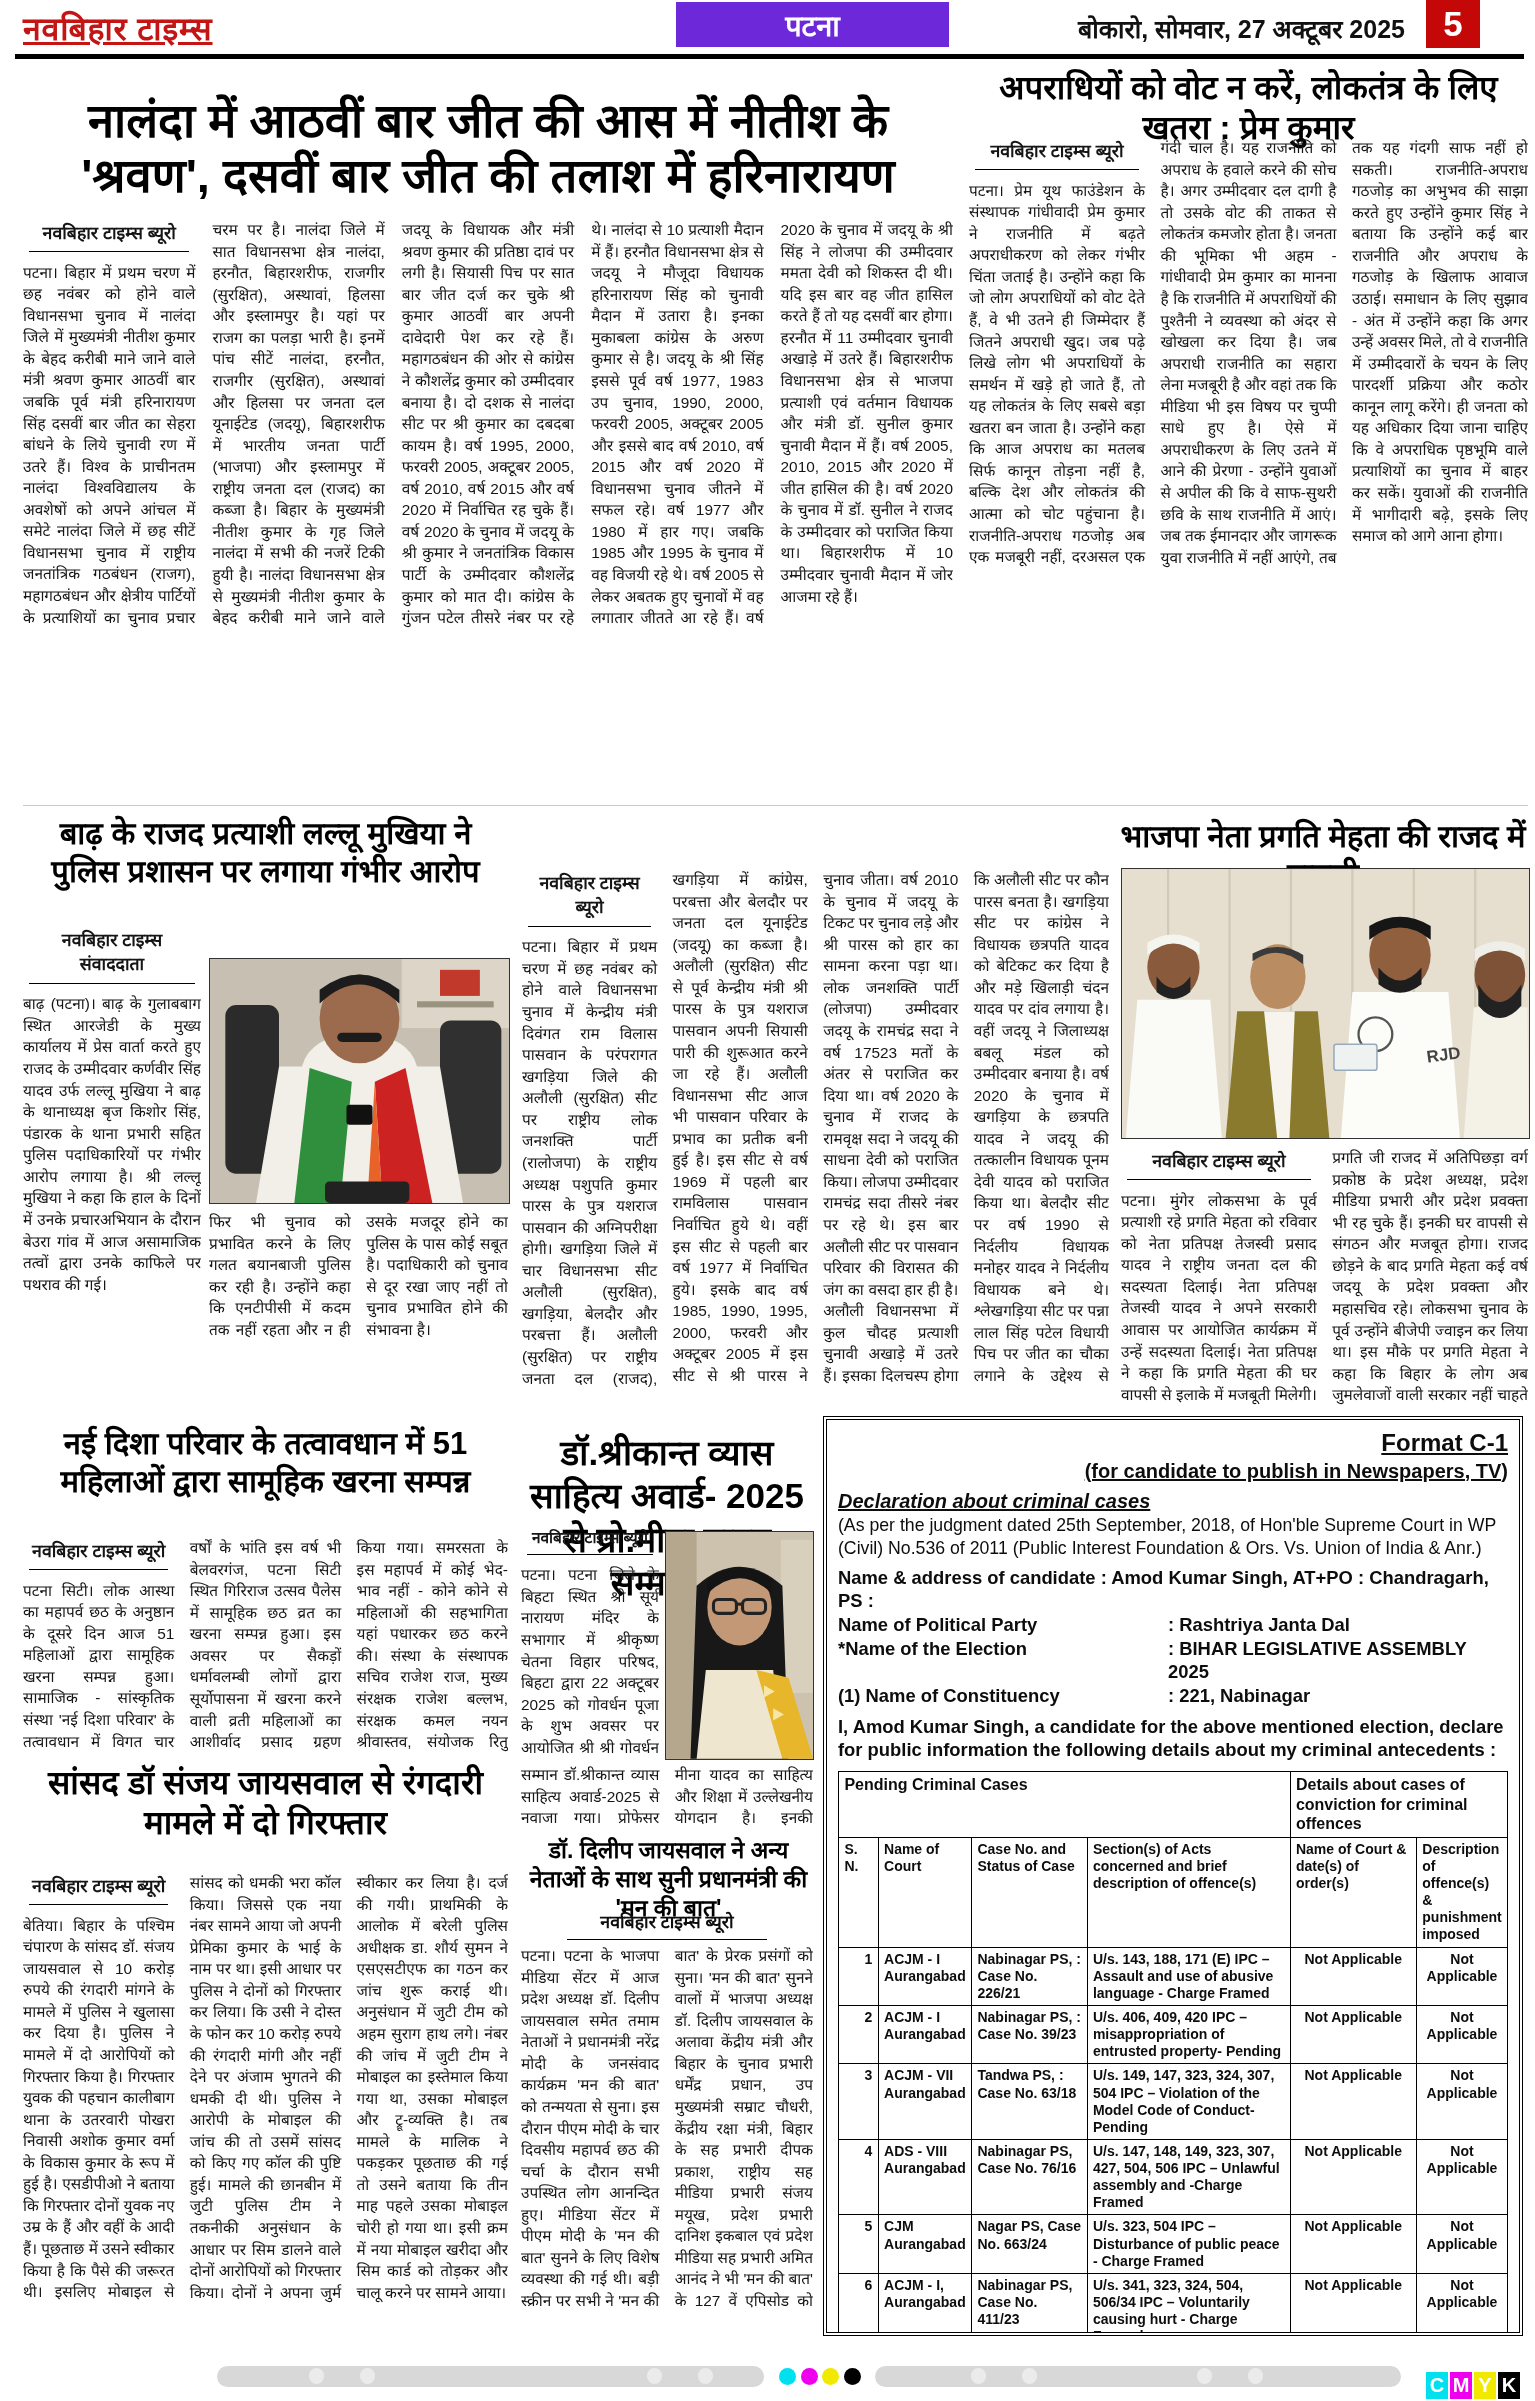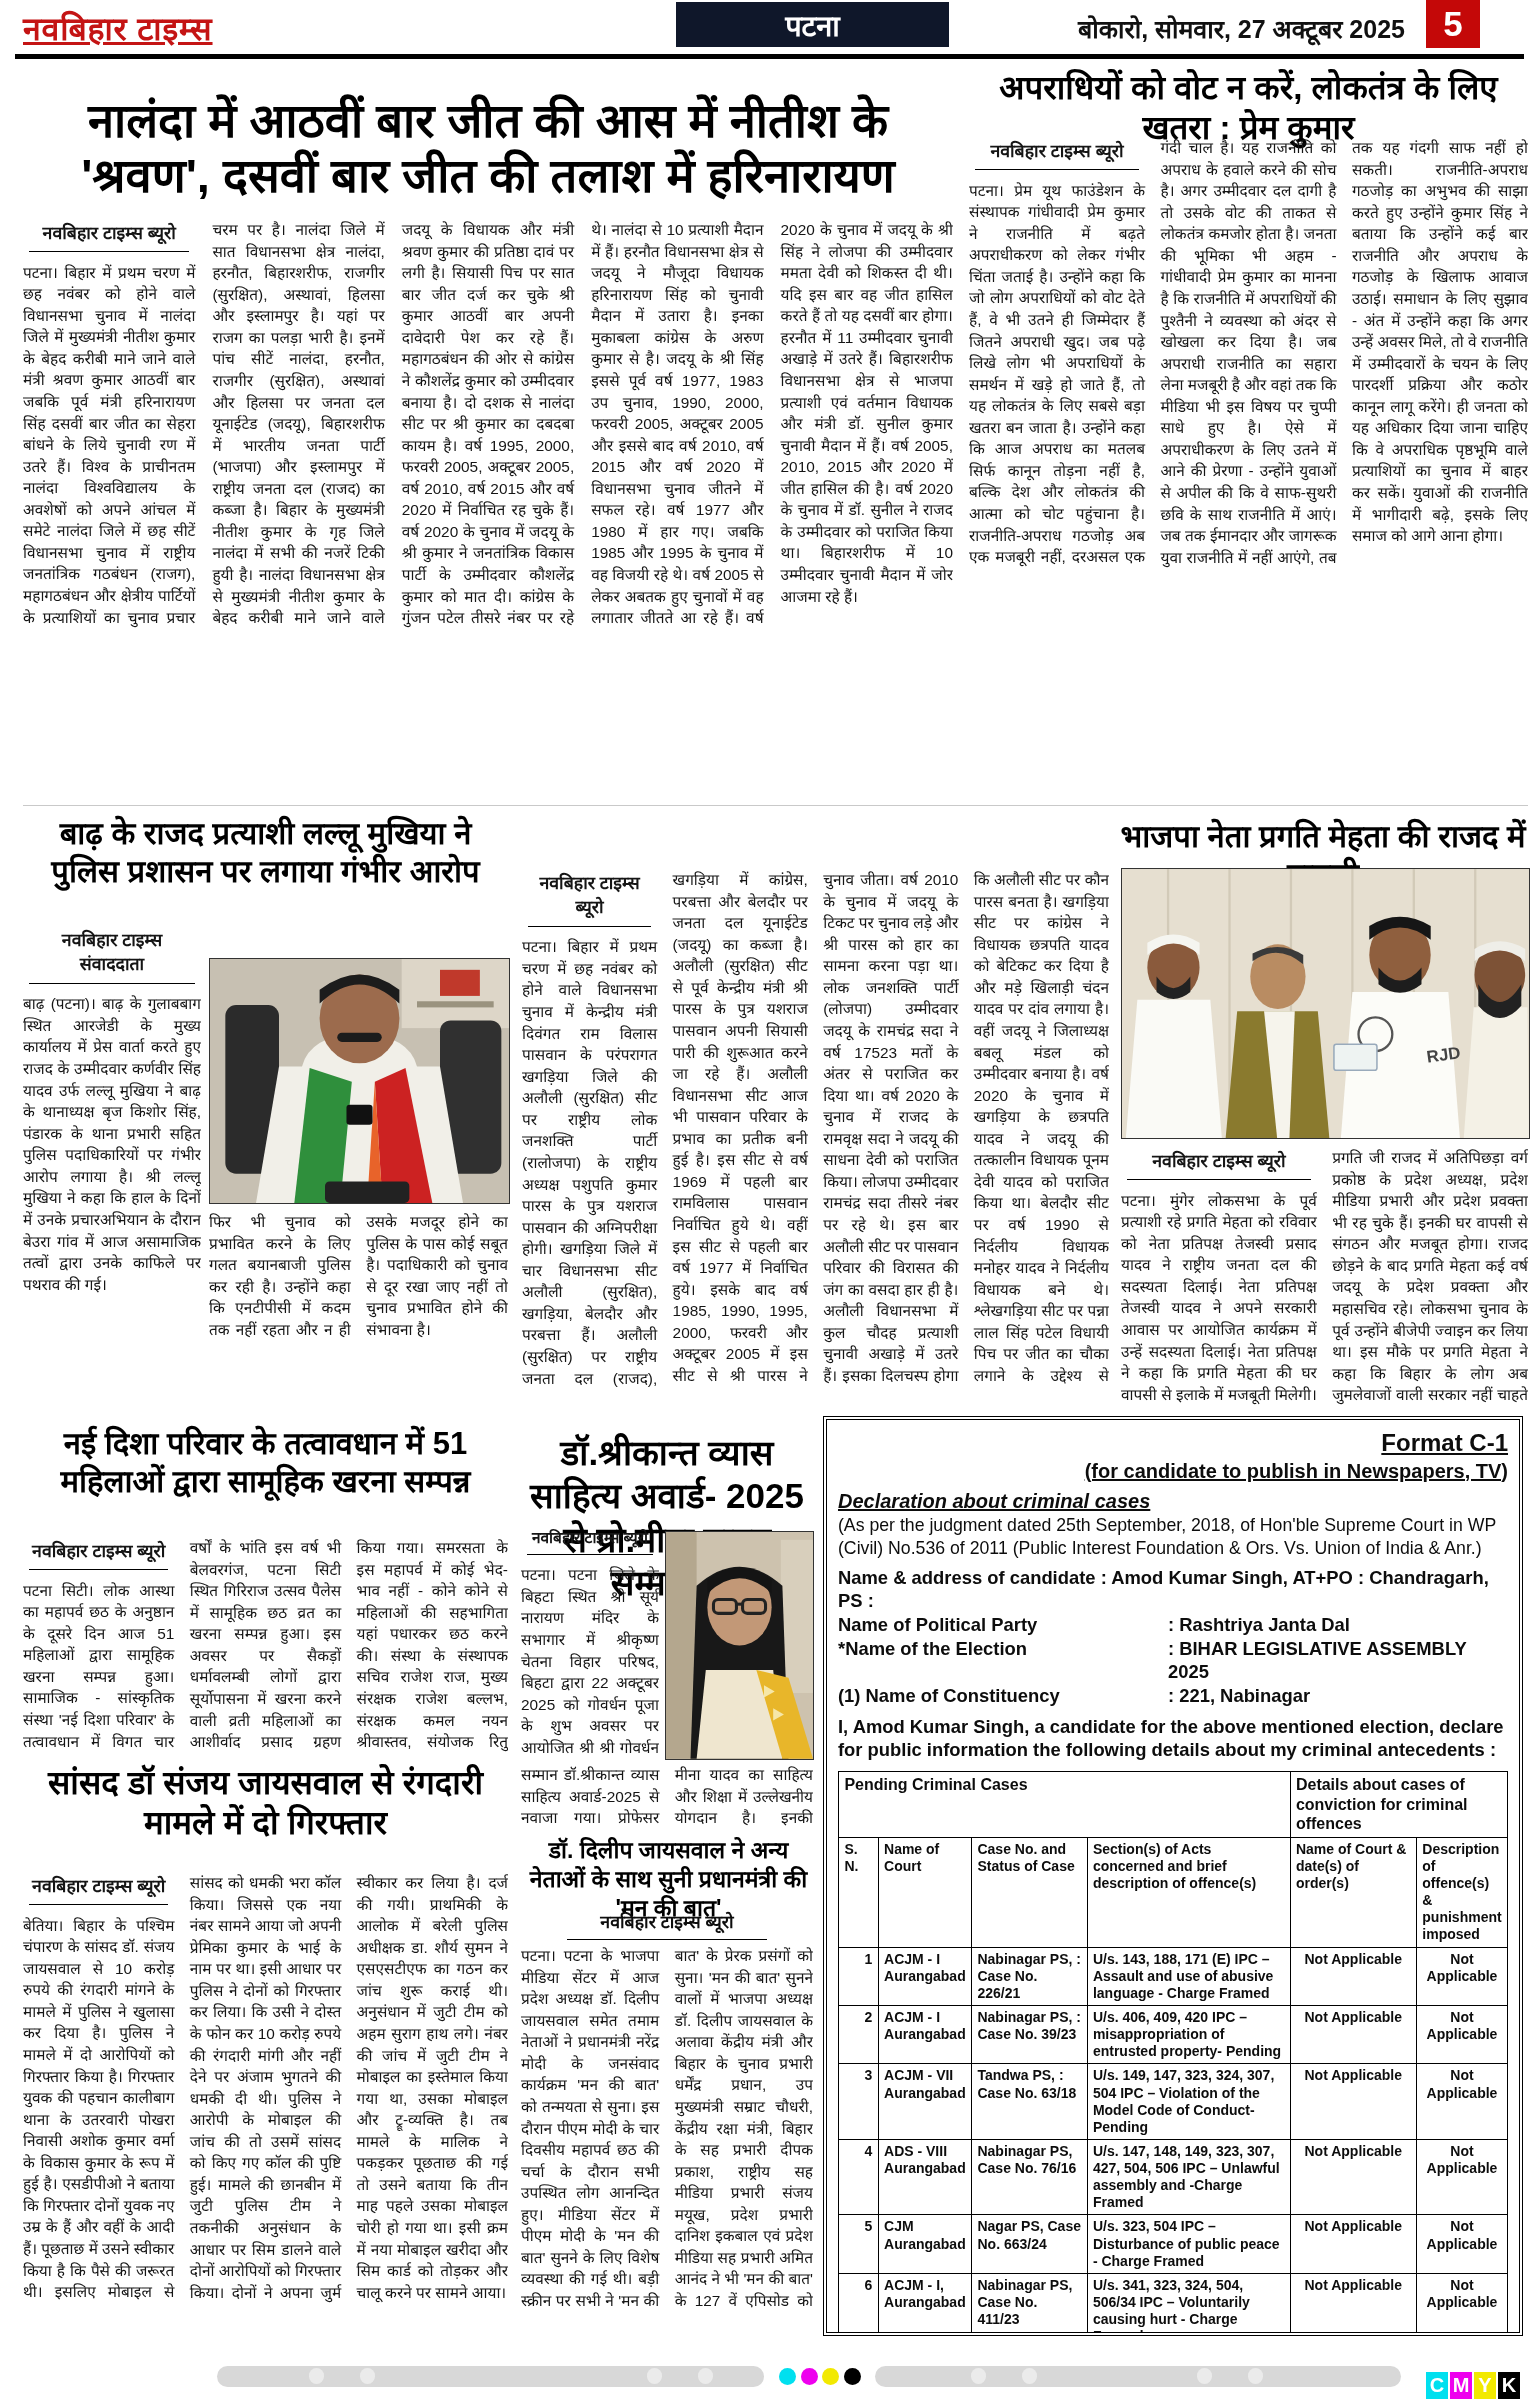--- a/index.html
+++ b/index.html
@@ -1,21 +1,21 @@
 <!DOCTYPE html>
 <html style="font-size:12.3px"><head>
 <meta charset="utf-8">
 <style>
   html,body{margin:0;padding:0;background:#e9e9e9;}
   #page{position:relative;width:1535px;height:2401px;background:#ffffff;
         font-family:"Liberation Sans","DejaVu Sans",sans-serif;color:#0d0d0d;overflow:hidden;}
   .abs{position:absolute;}
   
   .paper-name{font-size:32px;font-weight:bold;color:#c41414;letter-spacing:0.8px;}
-  .edition-box{background:#0f172a;color:#fff;font-size:29px;font-weight:bold;
+  .edition-box{background:#6d28d9;color:#fff;font-size:29px;font-weight:bold;
                display:flex;align-items:center;justify-content:center;}
   .dateline{font-size:25px;font-weight:bold;color:#111;text-align:right;}
   .pageno-box{background:#c40808;color:#fff;font-size:35px;font-weight:bold;
               display:flex;align-items:center;justify-content:center;}
   .header-rule{background:#000;}
   
   .hl{font-weight:bold;color:#000;text-align:center;}
   .hl-xl{font-size:47px;line-height:1.18;margin-top:21px;}
   .hl-lg{font-size:33px;line-height:1.2;}
   .hl-md{font-size:31px;line-height:1.22;}

